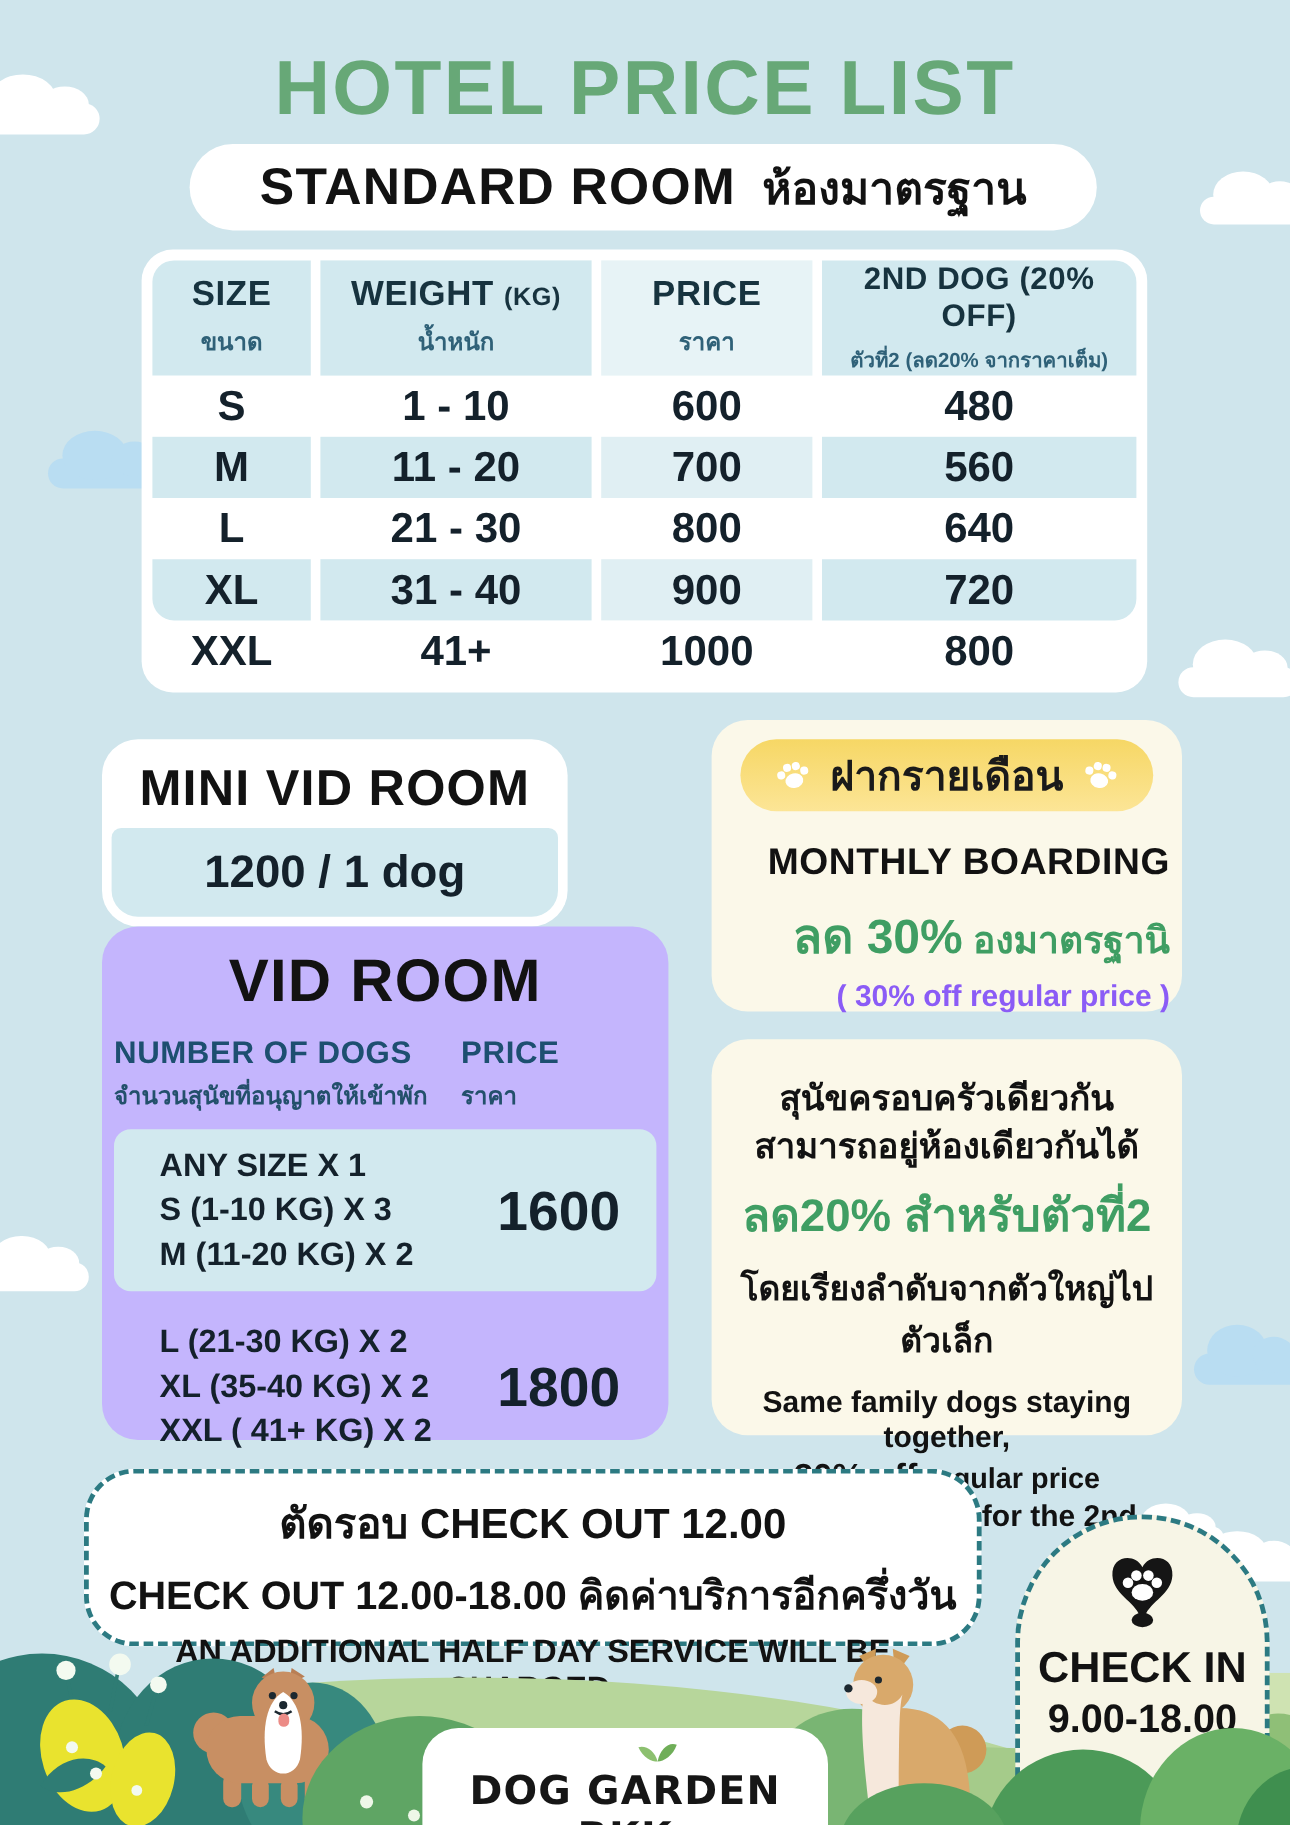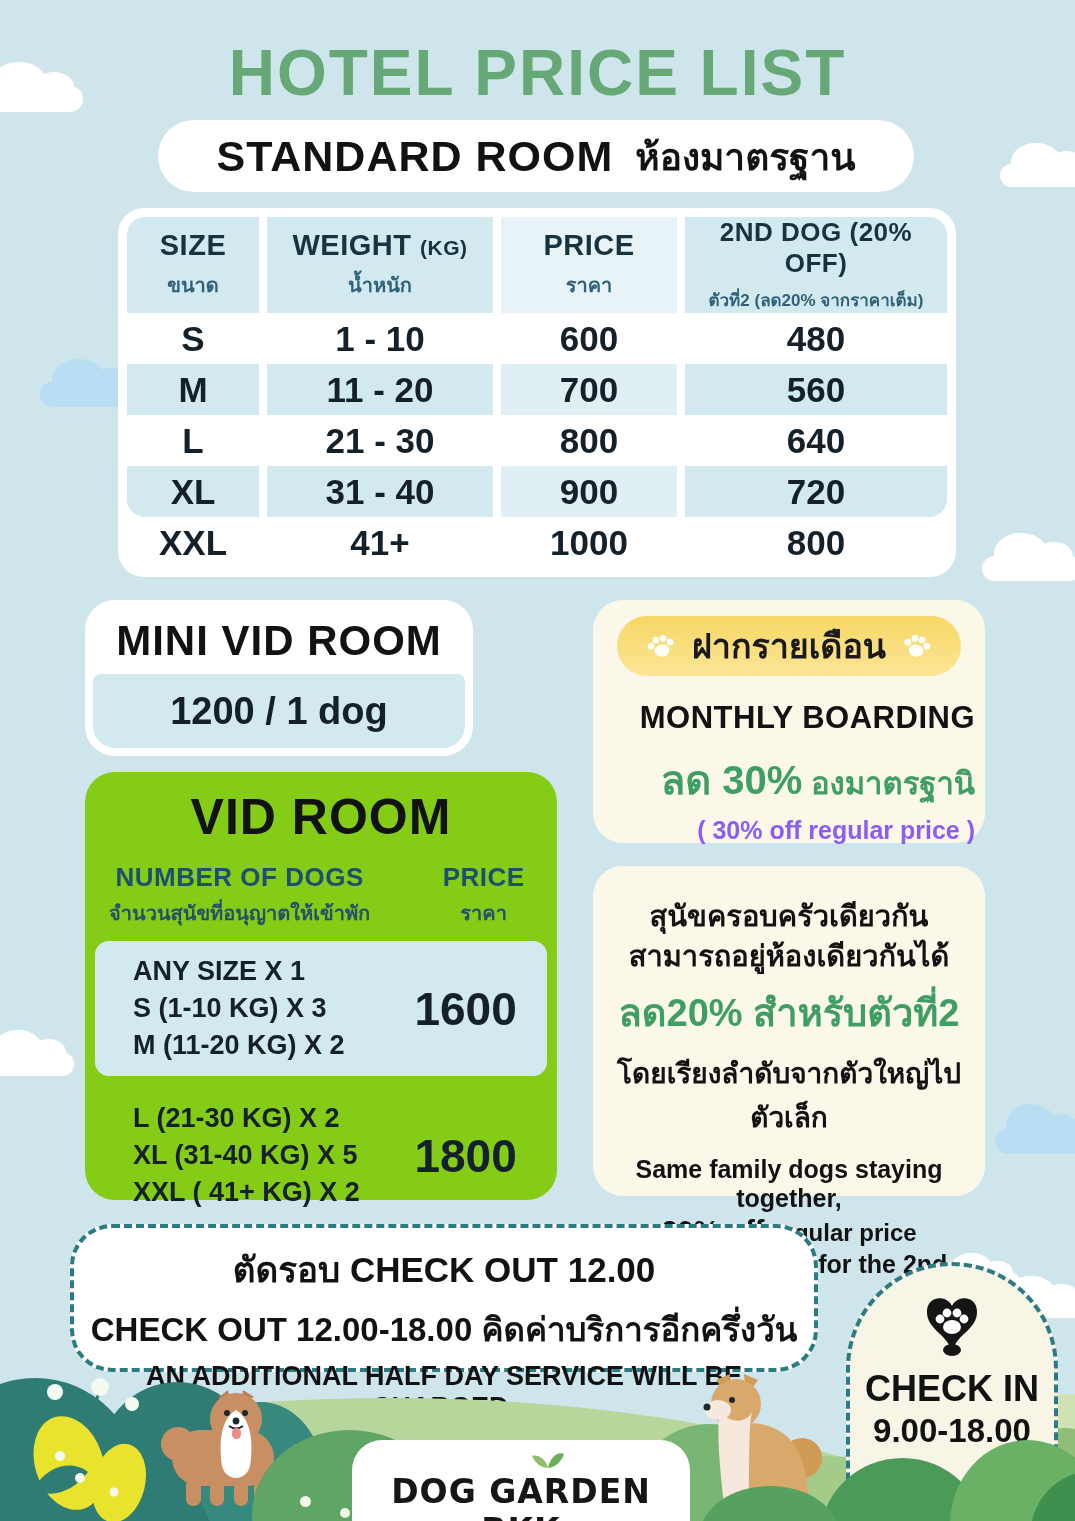--- a/index.html
+++ b/index.html
@@ -38,21 +38,21 @@
   .hcell .h-en.small{font-size:26px;}
   .hcell .h-th{font-size:20px;font-weight:700;color:#2f6178;margin-top:7px;}
   .hcell .h-th.small{font-size:17px;}
   .r1{border-top-left-radius:18px;} .r2{border-top-right-radius:18px;}
   .dcell{height:51px;font-size:35px;font-weight:700;color:#14212b;}
   .row-blue .dcell{background:#d2e9ef;}
   .row-blue .dcell.lite{background:#e0eff3;}
   .b1{border-bottom-left-radius:18px;} .b2{border-bottom-right-radius:18px;}
   
   .mini-card{
-    position:absolute;left:85px;top:600px;width:388px;height:156px;z-index:2;
+    position:absolute;left:85px;top:616px;width:388px;height:156px;z-index:2;
     background:#ffffff;border-radius:30px;padding:8px;box-sizing:border-box;
     display:flex;flex-direction:column;
   }
   .mini-title{flex:0 0 66px;display:flex;align-items:center;justify-content:center;
     font-size:42px;font-weight:800;letter-spacing:1px;color:#121212;}
   .mini-band{flex:1;background:#d2e9ef;border-radius:8px 8px 22px 22px;
     display:flex;align-items:center;justify-content:center;
     font-size:38px;font-weight:700;color:#14212b;}
   
   .monthly-card{
@@ -66,24 +66,24 @@
   }
   .monthly-pill .th{font-size:34px;font-weight:800;color:#1a1a1a;}
   .monthly-title{margin-top:24px;font-size:31px;font-weight:800;color:#121212;letter-spacing:.5px;}
   .monthly-green{margin-top:12px;color:#3f9e63;font-weight:800;}
   .monthly-green .big{font-size:40px;}
   .monthly-green .rest{font-size:31px;}
   .monthly-sub{margin-top:4px;color:#8b5cf6;font-size:25px;font-weight:800;}
   
   .vid-card{
     position:absolute;left:85px;top:772px;width:472px;height:428px;z-index:2;
-    background:#84cc16;border-radius:30px;box-sizing:border-box;padding:16px 10px;
+    background:#c4b5fd;border-radius:30px;box-sizing:border-box;padding:16px 10px;
   }
   .vid-title{text-align:center;font-size:50px;font-weight:800;letter-spacing:1px;color:#121212;}
-  .vid-head{display:flex;margin-top:16px;text-align:center;gap:36px;}
+  .vid-head{display:flex;margin-top:16px;}
   .vid-head .colA{flex:0 0 64%;} .vid-head .colB{flex:1;}
   .vh-en{font-size:26px;font-weight:800;color:#1d4f70;letter-spacing:.5px;}
   .vh-th{font-size:20px;font-weight:700;color:#23506b;margin-top:4px;}
   .vid-row{display:flex;align-items:center;margin-top:12px;border-radius:14px;padding:12px 0;}
   .vid-row.blue{background:#d2e9ef;}
   .vid-lines{flex:0 0 64%;padding-left:38px;box-sizing:border-box;
     font-size:27px;font-weight:700;color:#14212b;line-height:37px;}
   .vid-price{flex:1;text-align:center;font-size:46px;font-weight:800;color:#14212b;}
   
   .family-card{
@@ -260,21 +260,21 @@
       <div class="vid-lines">
         <div>ANY SIZE X 1</div>
         <div>S (1-10 KG) X 3</div>
         <div>M (11-20 KG) X 2</div>
       </div>
       <div class="vid-price">1600</div>
     </div>
     <div class="vid-row">
       <div class="vid-lines">
         <div>L (21-30 KG) X 2</div>
-        <div>XL (31-40 KG) X 5</div>
+        <div>XL (35-40 KG) X 2</div>
         <div>XXL ( 41+ KG) X 2</div>
       </div>
       <div class="vid-price">1800</div>
     </div>
   </div>
 
   <div class="family-card">
     <div class="fam-th">
       <div>สุนัขครอบครัวเดียวกัน</div>
       <div>สามารถอยู่ห้องเดียวกันได้</div>

